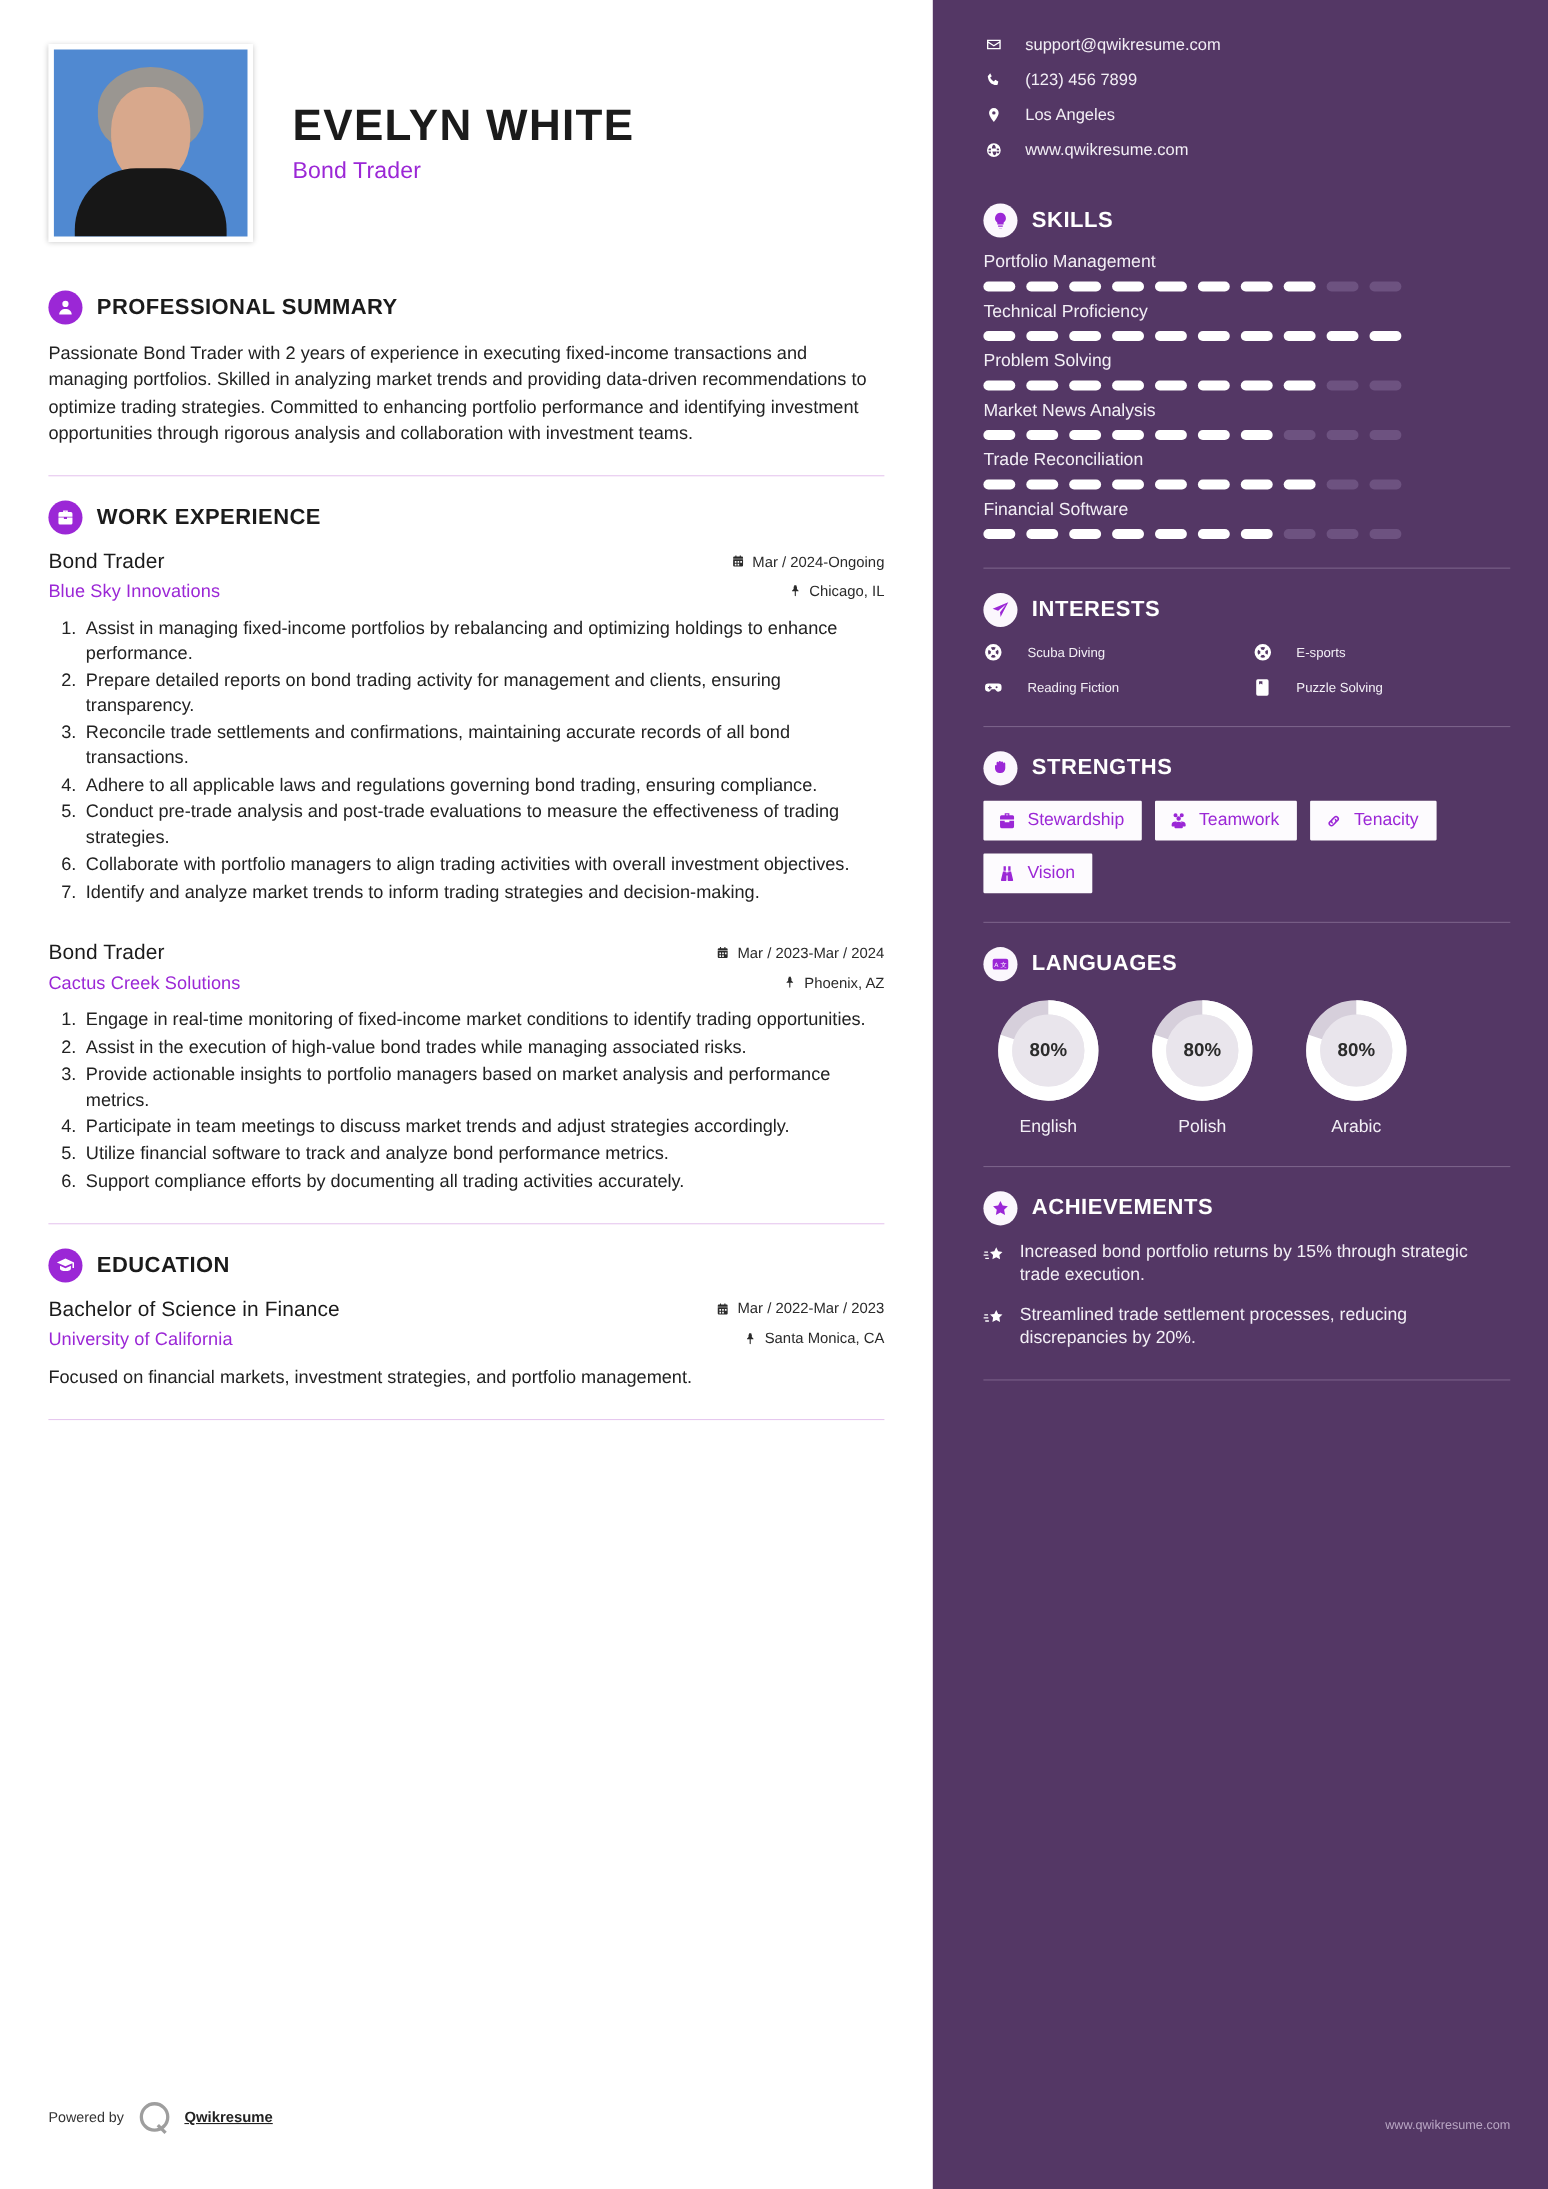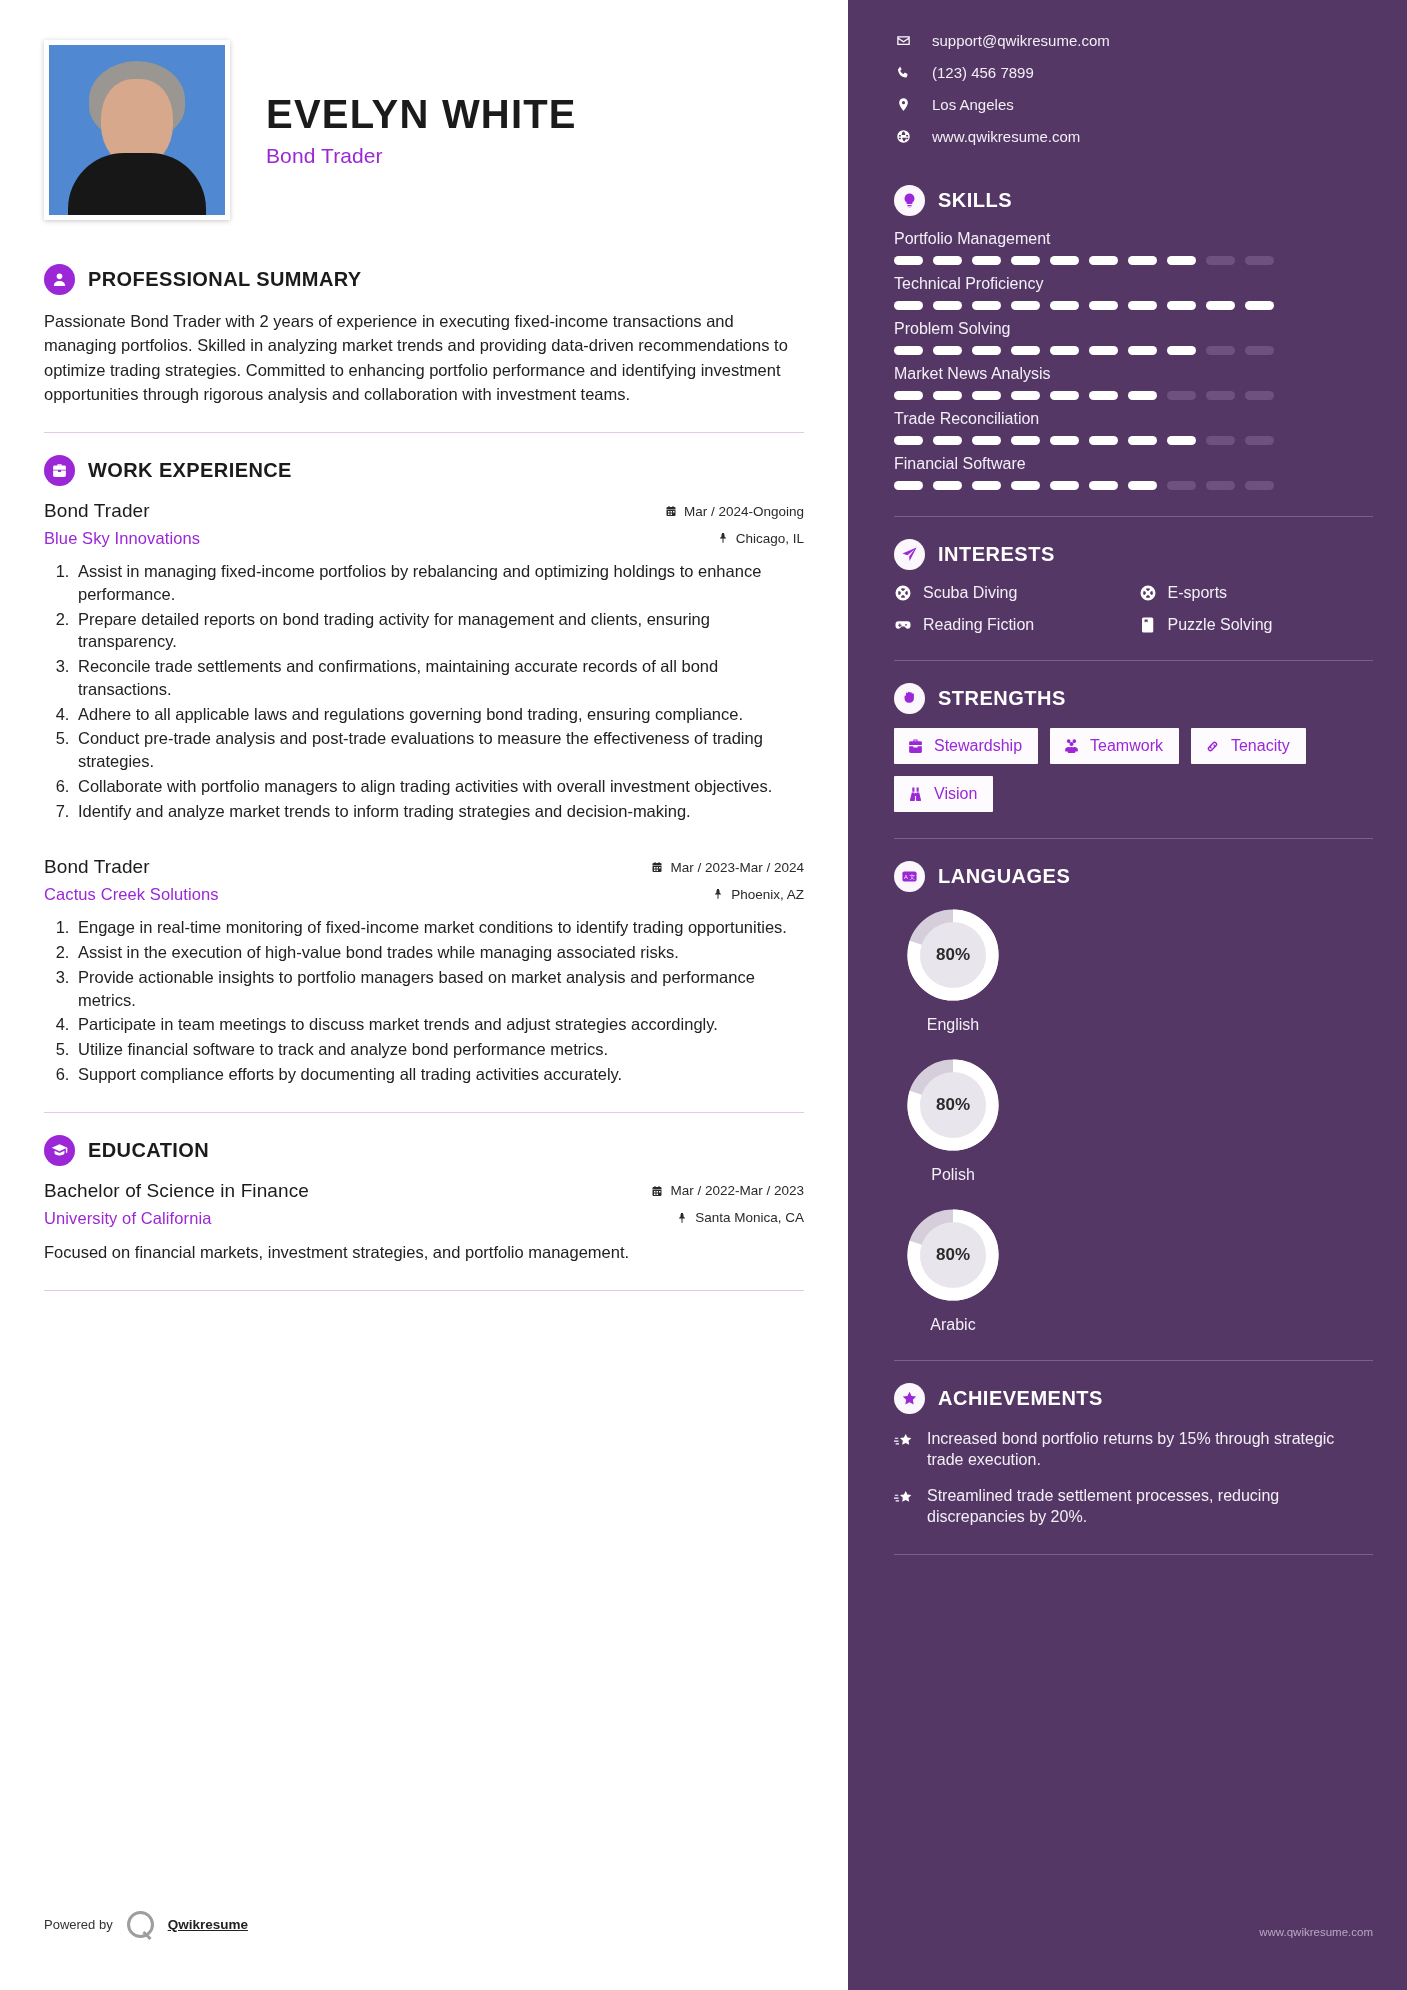--- a/index.html
+++ b/index.html
@@ -267,22 +267,22 @@
     margin: 26px 0 22px 0;
   }
 
   .interests-grid {
     display: grid;
     grid-template-columns: 1fr 1fr;
     row-gap: 14px;
     column-gap: 10px;
   }
   .int-item {
-    display: flex; align-items: center; gap: 11px;
-    font-size: 16px; color: #f3eff6;
+    display: flex; align-items: center; gap: 22px;
+    font-size: 12px; color: #f3eff6;
   }
   .int-item svg { width: 18px; height: 18px; fill: #ffffff; display:block; flex:none; }
 
   .strengths-wrap {
     display: flex; flex-wrap: wrap; gap: 12px;
   }
   .strength {
     background: #fdfbfe;
     color: #9b27d6;
     font-size: 16px;
@@ -290,21 +290,20 @@
     display: flex; align-items: center; gap: 10px;
     border-radius: 1px;
   }
   .strength svg { width: 17px; height: 17px; fill: #9b27d6; display:block; }
 
   .langs {
     display: flex;
     gap: 22px;
     justify-content: flex-start;
     margin-top: 6px;
-    flex-direction: column;
   }
   .lang { text-align: center; width: 118px; }
   .ring {
     width: 98px; height: 98px;
     margin: 0 auto;
     position: relative;
   }
   .ring svg { width: 98px; height: 98px; display:block; transform: rotate(-90deg); }
   .ring .pct {
     position: absolute; inset: 0;

